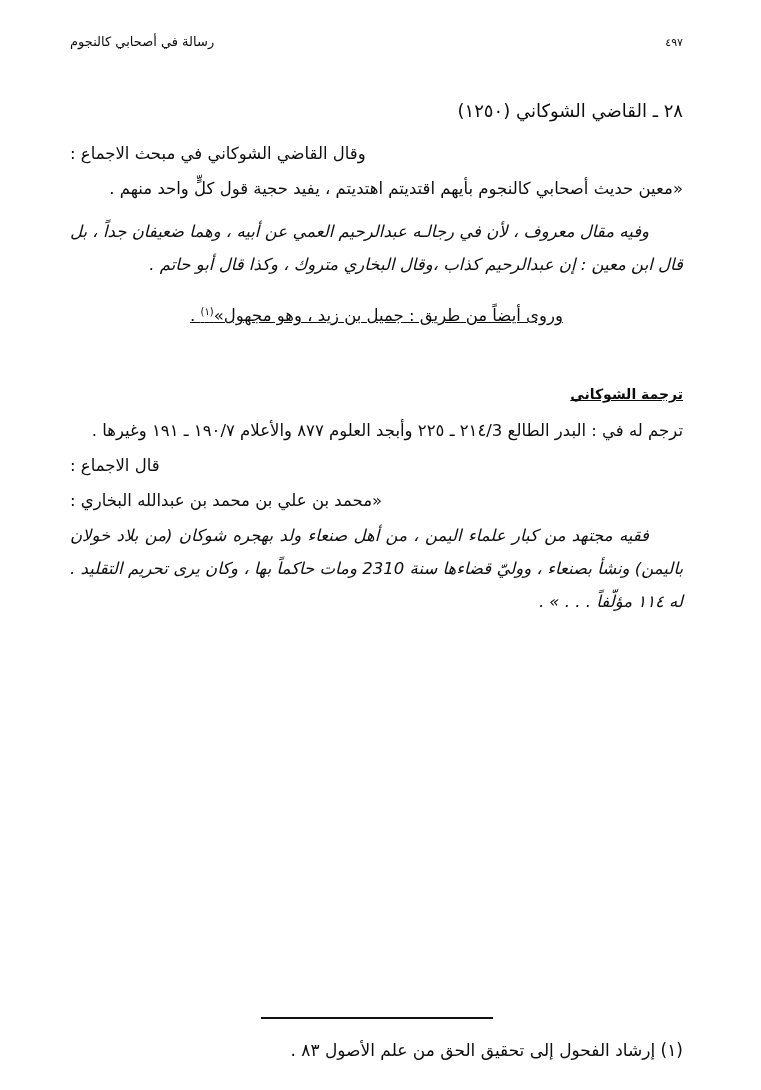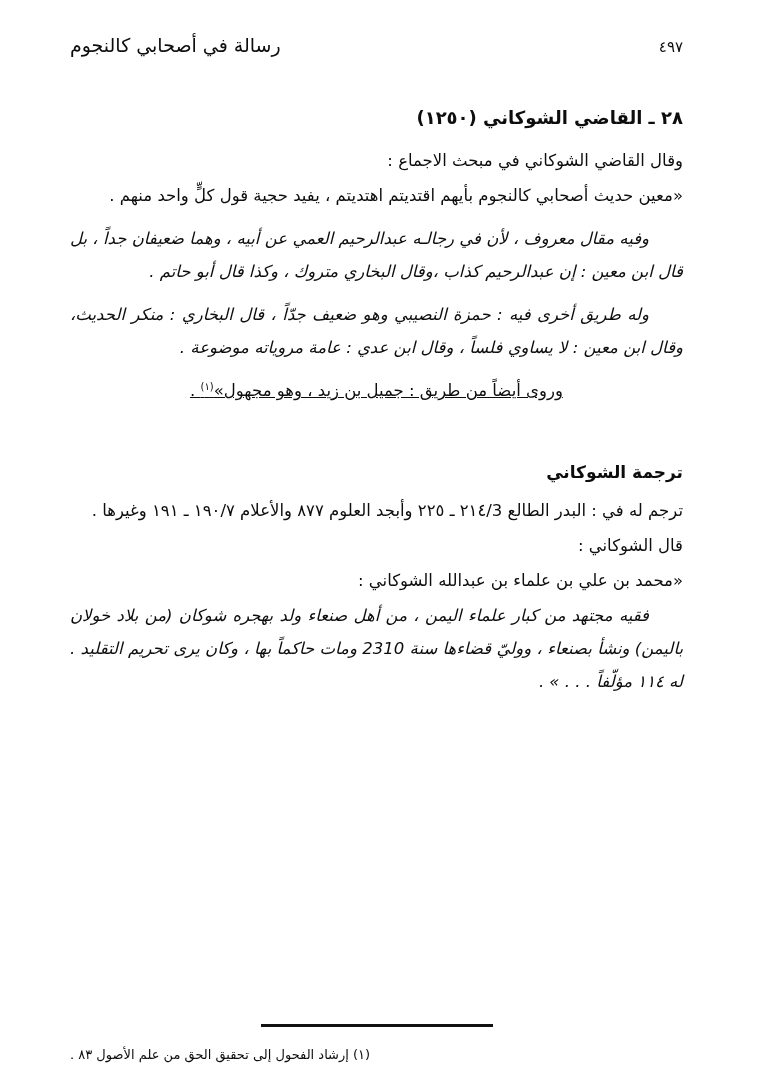--- a/index.html
+++ b/index.html
@@ -27,87 +27,88 @@
   .running-head {
     display: flex;
     flex-direction: row-reverse;
     justify-content: space-between;
     align-items: baseline;
     font-size: 14.5px;
     letter-spacing: 0;
     margin-bottom: 46px;
   }
   .running-head .book-title {
-    font-size: 19px;
+    font-size: 13px;
     direction: rtl;
   }
   .running-head .page-number {
-    font-size: 15px;
+    font-size: 11px;
     direction: rtl;
   }
   
   .content {
     flex: 1 1 auto;
     direction: rtl;
     text-align: justify;
     font-size: 16.5px;
     line-height: 2.0;
   }
   h2.section-heading {
     font-size: 18px;
-    font-weight: bold;
+    font-weight: normal;
     margin: 0 0 10px 0;
     text-align: right;
     line-height: 1.8;
   }
   h3.sub-heading {
-    font-size: 17px;
+    font-size: 14px;
     font-weight: bold;
     margin: 30px 0 6px 0;
     text-align: right;
     line-height: 1.8;
+    text-decoration: underline;
   }
   p.para {
     margin: 0 0 2px 0;
     text-indent: 0;
     text-align: justify;
     text-justify: inter-word;
   }
   p.indent {
     text-indent: 34px;
     font-style: italic;
   }
   p.center-ish {
     text-align: center;
     text-decoration: underline;
   }
   p.right {
-    text-align: right;
+    text-align: left;
   }
   p.quote-start {
     text-align: justify;
   }
   sup.footnote-ref {
     font-size: 10px;
     vertical-align: super;
   }
   
   .footnote-area {
     margin-top: auto;
     direction: rtl;
   }
   .footnote-rule {
     width: 232px;
     height: 2.5px;
     background: #111;
     margin: 0 auto 16px auto;
   }
   .footnote-text {
-    font-size: 13px;
-    text-align: left;
+    font-size: 17px;
+    text-align: right;
     margin: 0;
     line-height: 1.8;
   }
   .spacer-small { height: 8px; }
   .spacer-med { height: 18px; }
 </style>
 </head>
 <body>
 
 <div class="page">
@@ -124,35 +125,34 @@
     <p class="para right">وقال القاضي الشوكاني في مبحث الاجماع :</p>
 
     <p class="para quote-start">«معين حديث أصحابي كالنجوم بأيهم اقتديتم اهتديتم ، يفيد حجية قول كلٍّ واحد منهم .</p>
 
     <div class="spacer-small"></div>
 
     <p class="para indent">وفيه مقال معروف ، لأن في رجالـه عبدالرحيم العمي عن أبيه ، وهما ضعيفان جداً ، بل قال ابن معين : إن عبدالرحيم كذاب ،وقال البخاري متروك ، وكذا قال أبو حاتم .</p>
 
     <div class="spacer-small"></div>
 
-    <p class="para indent">وله طريق أخرى فيه : حمزة النصيبي وهو ضعيف جدّاً ، قال البخاري : منكر الحديث، وقال ابن معين : لا يساوي فلساً ، وقال ابن عدي : عامة مروياته موضوعة .</p>
 
     <div class="spacer-small"></div>
 
     <p class="para center-ish"><span>وروى أيضاً من طريق : جميل بن زيد ، وهو مجهول»</span><sup class="footnote-ref">(١)</sup> .</p>
 
     <div class="spacer-med"></div>
 
     <h3 class="sub-heading">ترجمة الشوكاني</h3>
 
     <p class="para">ترجم له في : البدر الطالع ٢١٤/3 ـ ٢٢٥ وأبجد العلوم ٨٧٧ والأعلام ١٩٠/٧ ـ ١٩١ وغيرها .</p>
 
-    <p class="para right">قال الشوكاني :</p>
+    <p class="para right">قال الاجماع :</p>
 
-    <p class="para right">«محمد بن علي بن علماء بن عبدالله الشوكاني :</p>
+    <p class="para right">«محمد بن علي بن محمد بن عبدالله البخاري :</p>
 
     <p class="para indent">فقيه مجتهد من كبار علماء اليمن ، من أهل صنعاء ولد بهجره شوكان (من بلاد خولان باليمن) ونشأ بصنعاء ، ووليّ قضاءها سنة 2310 ومات حاكماً بها ، وكان يرى تحريم التقليد . له ١١٤ مؤلّفاً . . . » .</p>
 
   </div>
 
   <div class="footnote-area">
     <div class="footnote-rule"></div>
     <p class="footnote-text">(١) إرشاد الفحول إلى تحقيق الحق من علم الأصول ٨٣ .</p>
   </div>
 

